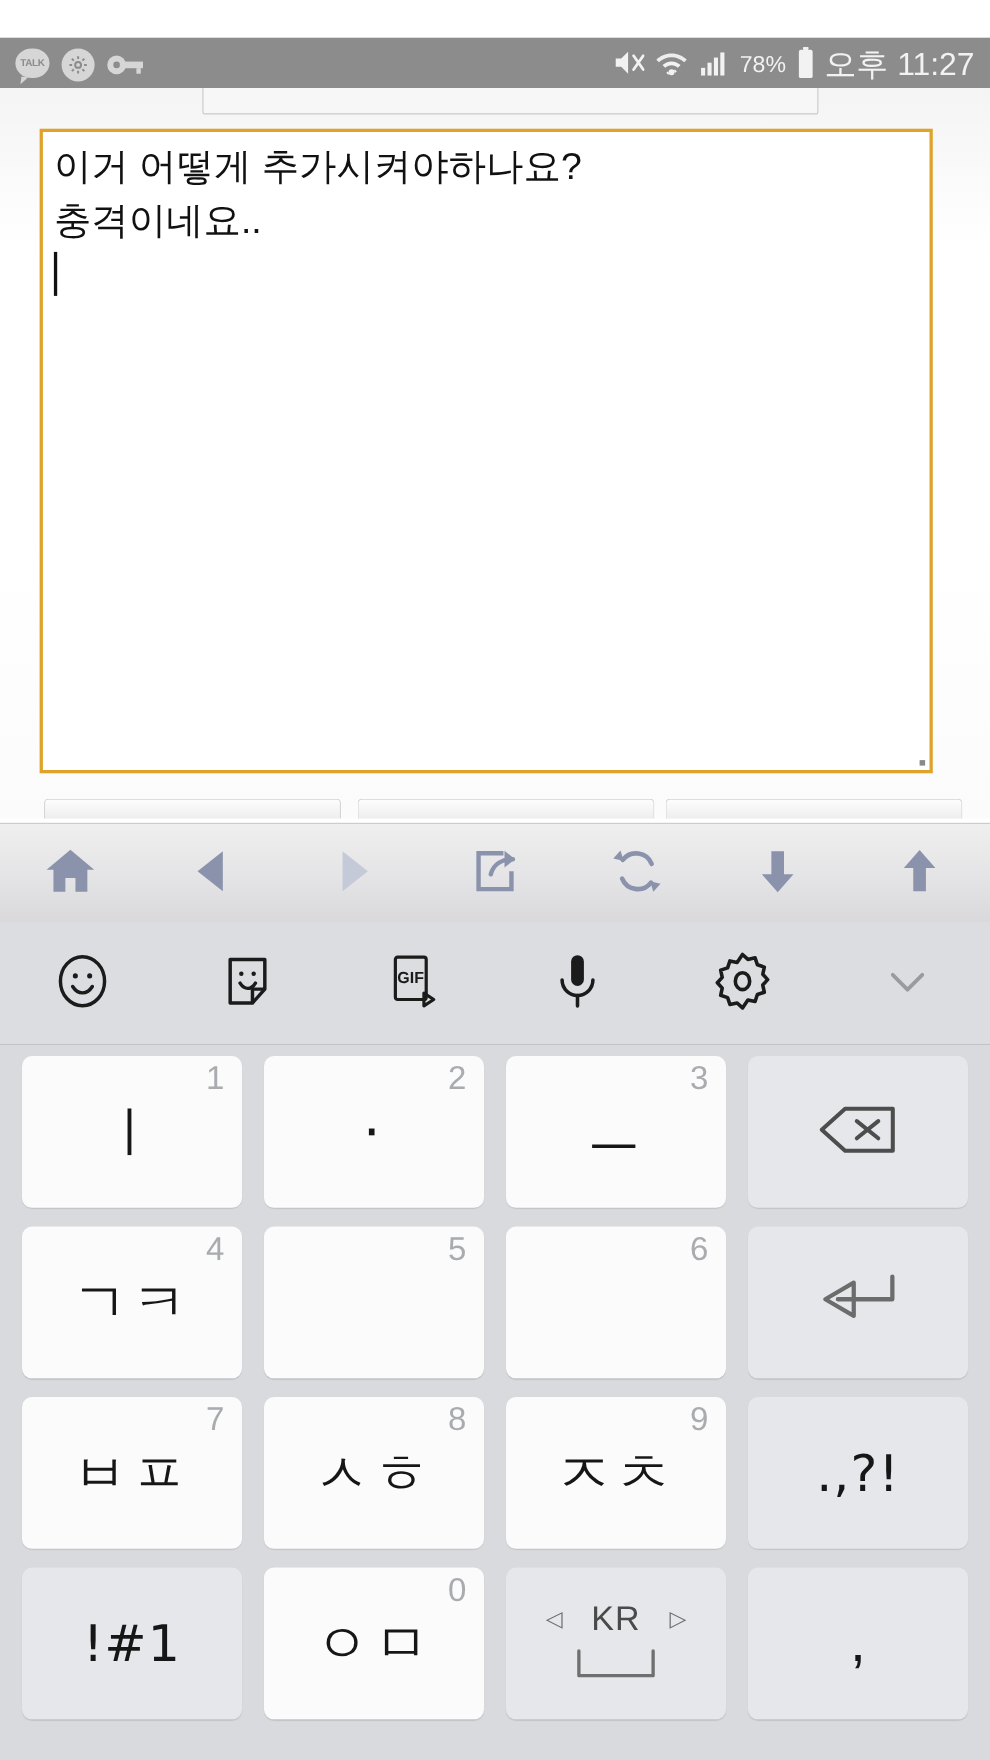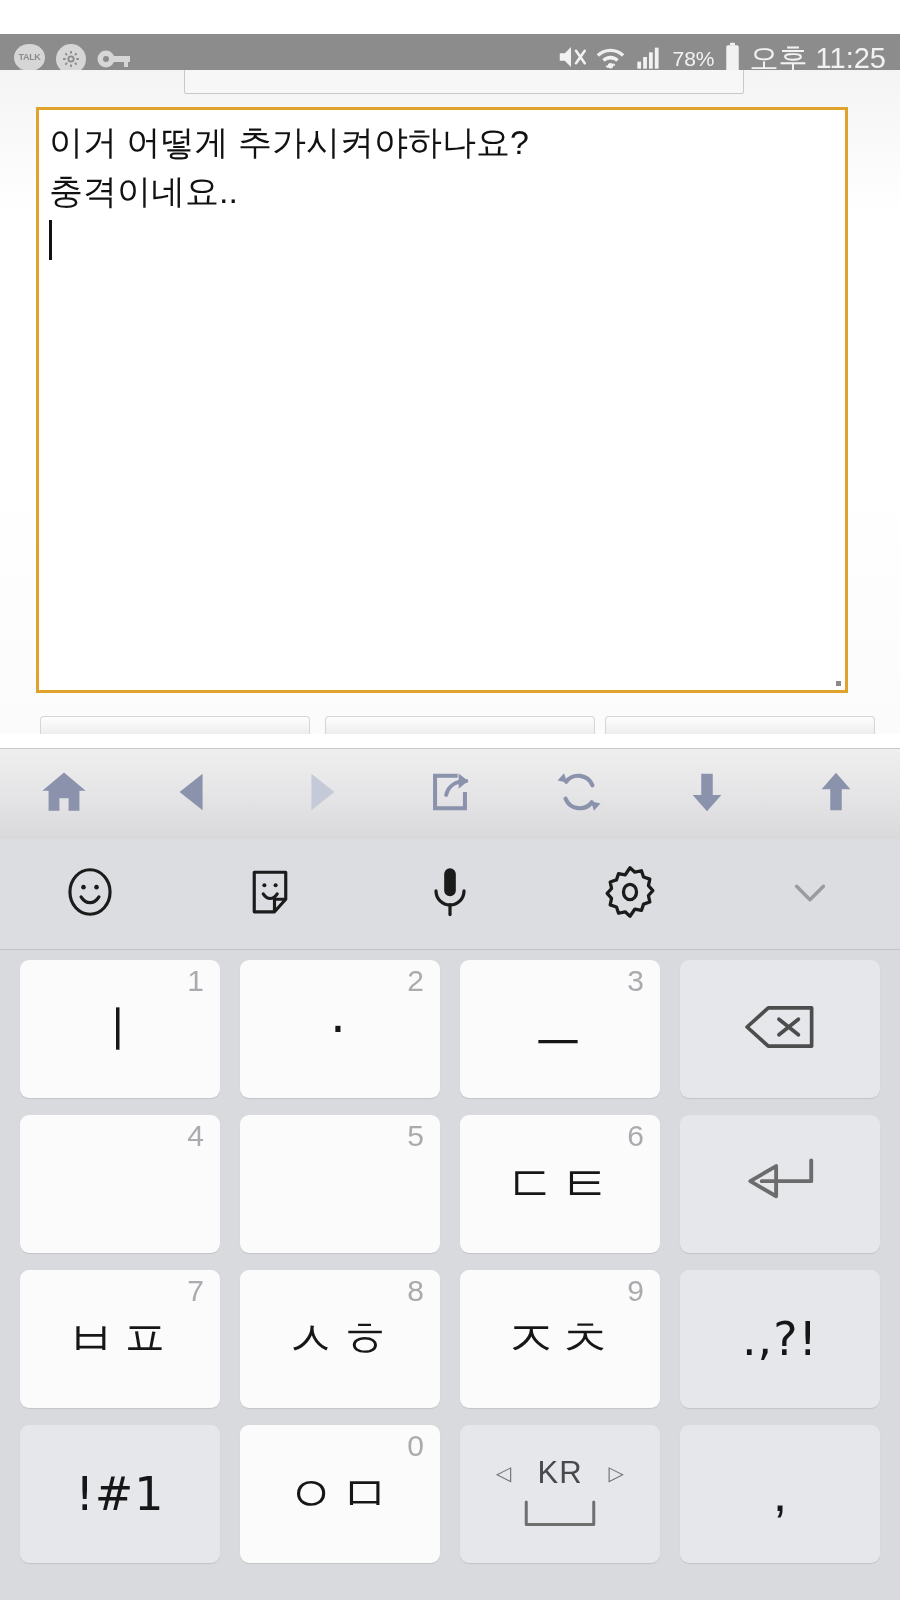--- a/index.html
+++ b/index.html
@@ -37,21 +37,21 @@
   .gear-circle {
     width:30px; height:30px; border-radius:50%; background:#d6d6d6;
     display:flex; align-items:center; justify-content:center;
   }
   .vpnkey { display:flex; align-items:center; }
   .clock { color:#f2f2f2; font-size:29px; letter-spacing:0px; white-space:nowrap;}
   .batt-pct { color:#f2f2f2; font-size:21px; }
 
   
   .page {
-    position:absolute; top:36px; left:0; width:900px; height:664px;
+    position:absolute; top:46px; left:0; width:900px; height:664px;
     background:linear-gradient(180deg,#f4f4f4 0%,#ffffff 22%,#ffffff 62%,#fbfbfb 100%);
     overflow:hidden;
   }
   .ghost-input {
     position:absolute; top:-4px; left:184px; width:560px; height:28px;
     border:1px solid #c9c9c9; background:#f7f7f7; border-radius:2px;
   }
   .ghost-text {
     position:absolute; top:-9px; left:14px; font-size:20px; color:#b9b9b9;
   }
@@ -174,21 +174,21 @@
           <rect x="17" y="4" width="3.2" height="18"></rect>
         </svg>
       </span>
       <span class="batt-pct">78%</span>
       <span>
         <svg width="17" height="30" viewBox="0 0 12 24" fill="#f2f2f2">
           <rect x="4" y="0.5" width="4" height="2.2" rx="0.6"></rect>
           <rect x="1" y="2.6" width="10" height="20.6" rx="1.4"></rect>
         </svg>
       </span>
-      <span class="clock">오후 11:25</span>
+      <span class="clock">오후 11:27</span>
     </div>
   </div>
 
   <div class="page">
 
     <div class="ghost-input"></div>
     <div class="ghost-text"></div>
 
     <div class="textarea-box">
       <div class="ta-line">이거 어떻게 추가시켜야하나요?</div>
@@ -286,20 +286,29 @@
         <svg width="54" height="54" viewBox="0 0 24 24" fill="none" stroke="#1b1b1b" stroke-width="1.4">
           <path d="M5 3.2h14v12L14 20.8H5V3.2z" stroke-linejoin="round"></path>
           <path d="M19 15.2h-5v5.6" stroke-linejoin="round"></path>
           <circle cx="9.5" cy="9" r="0.9" fill="#1b1b1b" stroke="none"></circle>
           <circle cx="14.5" cy="9" r="0.9" fill="#1b1b1b" stroke="none"></circle>
           <path d="M9 12.8c0.9 1.4 2 2.1 3.1 2.1s2.2-0.7 3.1-2.1" stroke-linecap="round"></path>
         </svg>
       </span>
     </div>
 
+    <div class="kbt-btn">
+      <span style="position:relative;display:inline-block;">
+        <svg width="52" height="54" viewBox="0 0 24 26" fill="none" stroke="#1b1b1b" stroke-width="1.4">
+          <path d="M5.5 2.5h11.5c0.6 0 1 0.4 1 1v16.5c0 0.6-0.4 1-1 1H5.5c-0.6 0-1-0.4-1-1V3.5c0-0.6 0.4-1 1-1z" stroke-linejoin="round"></path>
+          <text x="11.2" y="14" font-size="7" font-family="Liberation Sans, sans-serif" fill="#1b1b1b" stroke="none" text-anchor="middle" font-weight="bold">GIF</text>
+          <path d="M17 18.2l4.3 2.8-4.3 2.8z" stroke-linejoin="round"></path>
+        </svg>
+      </span>
+    </div>
 
     <div class="kbt-btn">
       <span>
         <svg width="52" height="56" viewBox="0 0 24 26" fill="none" stroke="#1b1b1b" stroke-width="1.5">
           <rect x="9.3" y="2" width="5.4" height="13" rx="2.7" fill="#1b1b1b" stroke="none"></rect>
           <path d="M5.5 12.5a6.5 6.5 0 0 0 13 0" stroke-linecap="round"></path>
           <path d="M12 19v4.5" stroke-linecap="round"></path>
         </svg>
       </span>
     </div>
@@ -343,27 +352,27 @@
             <path d="M12.6 3.2h20v17.6h-20L2.8 12z" stroke-linejoin="round"></path>
             <path d="M17.5 8.4l9 7.2M26.5 8.4l-9 7.2" stroke-linecap="round"></path>
           </svg>
         </span>
       </div>
     </div>
 
     <div class="kb-row">
       <div class="key letter">
         <span class="num">4</span>
+        <span class="glyph">ㄱㅋ</span>
       </div>
       <div class="key letter">
         <span class="num">5</span>
       </div>
       <div class="key letter">
         <span class="num">6</span>
-        <span class="glyph">ㄷㅌ</span>
       </div>
       <div class="key func">
         <span>
           <svg width="78" height="56" viewBox="0 0 36 26" fill="none" stroke="#6c6c6c" stroke-width="1.8">
             <path d="M32.5 3v9.6H9.5" stroke-linejoin="round" stroke-linecap="round"></path>
             <path d="M16.2 5.6L4.2 12.6l12 7z" stroke-linejoin="round"></path>
           </svg>
         </span>
       </div>
     </div>

